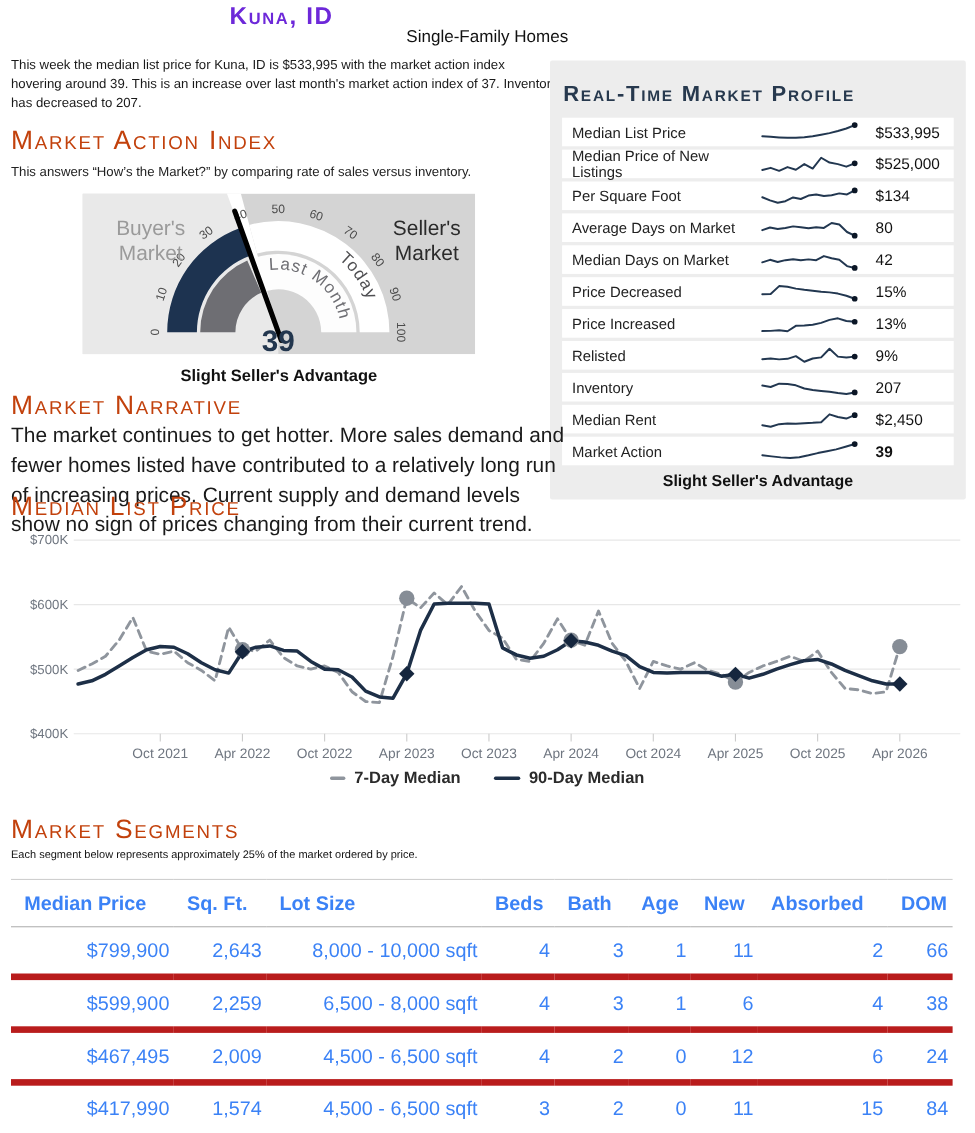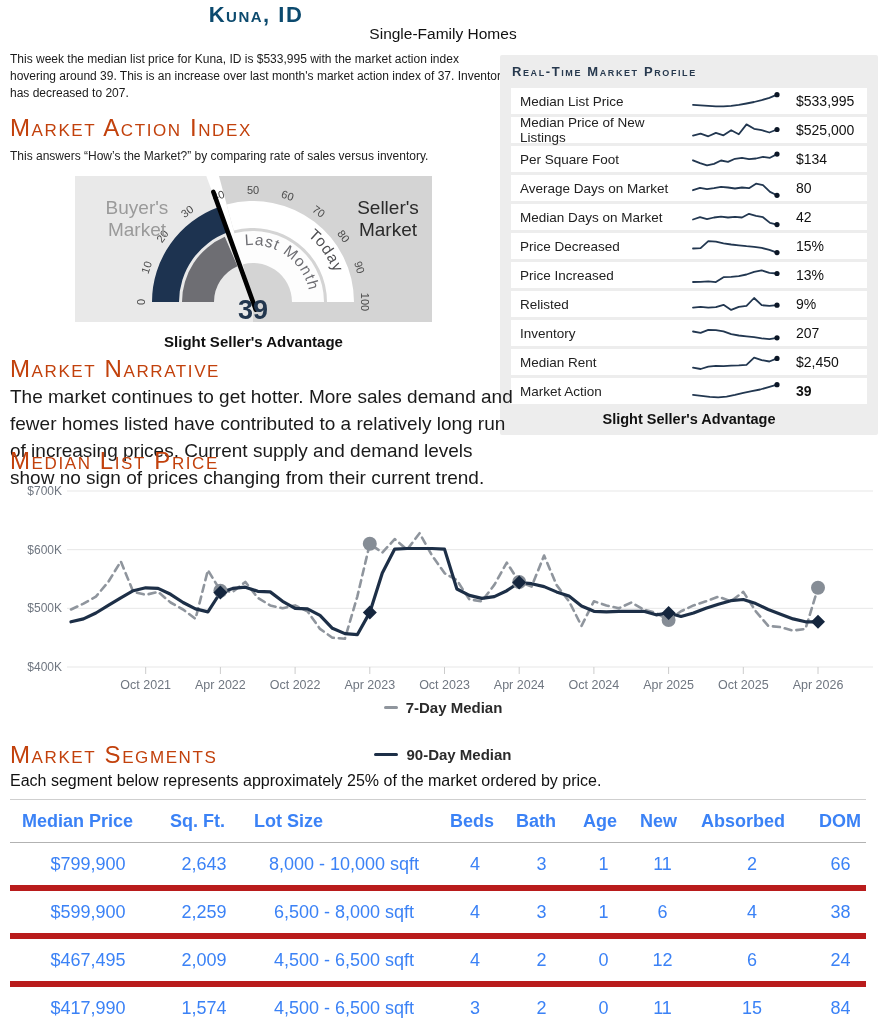--- a/index.html
+++ b/index.html
@@ -6,50 +6,50 @@
   body{
     width:886px;height:1030px;position:relative;background:#fff;
     font-family:"Liberation Sans","DejaVu Sans",sans-serif;color:#1a1a1a;
     overflow:hidden;
   }
   .sc-head{
     font-variant:small-caps;letter-spacing:1.6px;color:#c2410c;
     font-weight:400;font-size:24px;position:absolute;left:10px;white-space:nowrap;
   }
   #report-title{position:absolute;top:2px;left:0;width:512px;text-align:center;
-    font-variant:small-caps;letter-spacing:1.5px;color:#0c4a6e;font-weight:700;font-size:22px;}
+    font-variant:small-caps;letter-spacing:1.5px;color:#6d28d9;font-weight:700;font-size:22px;}
   #report-subtitle{position:absolute;top:25px;left:0;width:886px;text-align:center;font-size:15.5px;color:#111;}
   #intro-paragraph{position:absolute;top:51px;left:10px;width:497px;font-size:12px;line-height:1.42;}
   #mai-heading{top:114px;}
   #mai-description{position:absolute;top:149px;left:10px;font-size:12px;color:#222;}
   #gauge-wrap{position:absolute;top:176px;left:75px;width:357px;height:146px;}
   #gauge-caption{position:absolute;top:333px;left:75px;width:357px;text-align:center;font-weight:700;font-size:15px;color:#111;}
   #narrative-heading{top:355px;}
   #narrative-text{position:absolute;top:384px;left:10px;width:504px;font-size:19px;line-height:1.42;}
   
   #profile-panel{position:absolute;top:55px;left:500px;width:378px;background:#ededed;
     border-radius:2px;padding:6px 11px 8px 11px;box-sizing:border-box;}
-  #profile-title{font-variant:small-caps;letter-spacing:1.6px;color:#27394e;font-weight:600;font-size:13px;margin:3px 0 9px 1px;}
+  #profile-title{font-variant:small-caps;letter-spacing:1.6px;color:#27394e;font-weight:600;font-size:20px;margin:14px 0 9px 1px;}
   .profile-row{background:#fff;height:26px;margin-bottom:3px;display:flex;align-items:center;padding:0 7px 0 9px;}
   .profile-row .p-label{flex:1;font-size:13.5px;color:#222;}
   .profile-row svg{width:95px;height:24px;flex:0 0 95px;}
   .profile-row .p-value{width:76px;text-align:left;padding-left:12px;font-size:14px;color:#111;box-sizing:border-box;}
   .profile-row .p-value.bold{font-weight:700;}
   #profile-footer{text-align:center;font-weight:700;font-size:14.5px;margin-top:7px;color:#111;}
   #mlp-heading{top:447px;}
   #price-chart-wrap{position:absolute;top:473px;left:5px;width:876px;height:222px;}
-  #chart-legend{position:absolute;top:699px;left:0;width:886px;display:flex;justify-content:center;gap:30px;align-items:center;flex-direction:column;}
+  #chart-legend{position:absolute;top:699px;left:0;width:886px;display:flex;justify-content:center;gap:30px;align-items:center;}
   .legend-item{display:flex;align-items:center;gap:8px;font-size:15px;font-weight:700;color:#2b2b2b;}
   .legend-swatch{display:inline-block;height:3.5px;border-radius:2px;}
   #segments-heading{top:741px;}
-  #segments-description{position:absolute;top:772px;left:10px;font-size:16px;color:#111;}
+  #segments-description{position:absolute;top:772px;left:10px;font-size:10px;color:#111;}
   #segments-table{position:absolute;top:799px;left:10px;width:856px;border-collapse:collapse;
     border-top:1px solid #cfcfcf;font-size:18px;color:#3b82f6;table-layout:fixed;}
   #segments-table th{font-weight:700;text-align:left;padding:11px 4px 10px 12px;border-bottom:1px solid #b2b2b2;}
-  #segments-table td{text-align:center;padding:11px 4px 10px 12px;}
+  #segments-table td{text-align:right;padding:11px 4px 10px 12px;}
   #segments-table tbody tr + tr td{border-top:6px solid #b91c1c;}
   #segments-table col:nth-child(1){width:148px;}
   #segments-table col:nth-child(2){width:84px;}
   #segments-table col:nth-child(3){width:196px;}
   #segments-table col:nth-child(4){width:66px;}
   #segments-table col:nth-child(5){width:67px;}
   #segments-table col:nth-child(6){width:57px;}
   #segments-table col:nth-child(7){width:61px;}
   #segments-table col:nth-child(8){width:118px;}
 </style>

